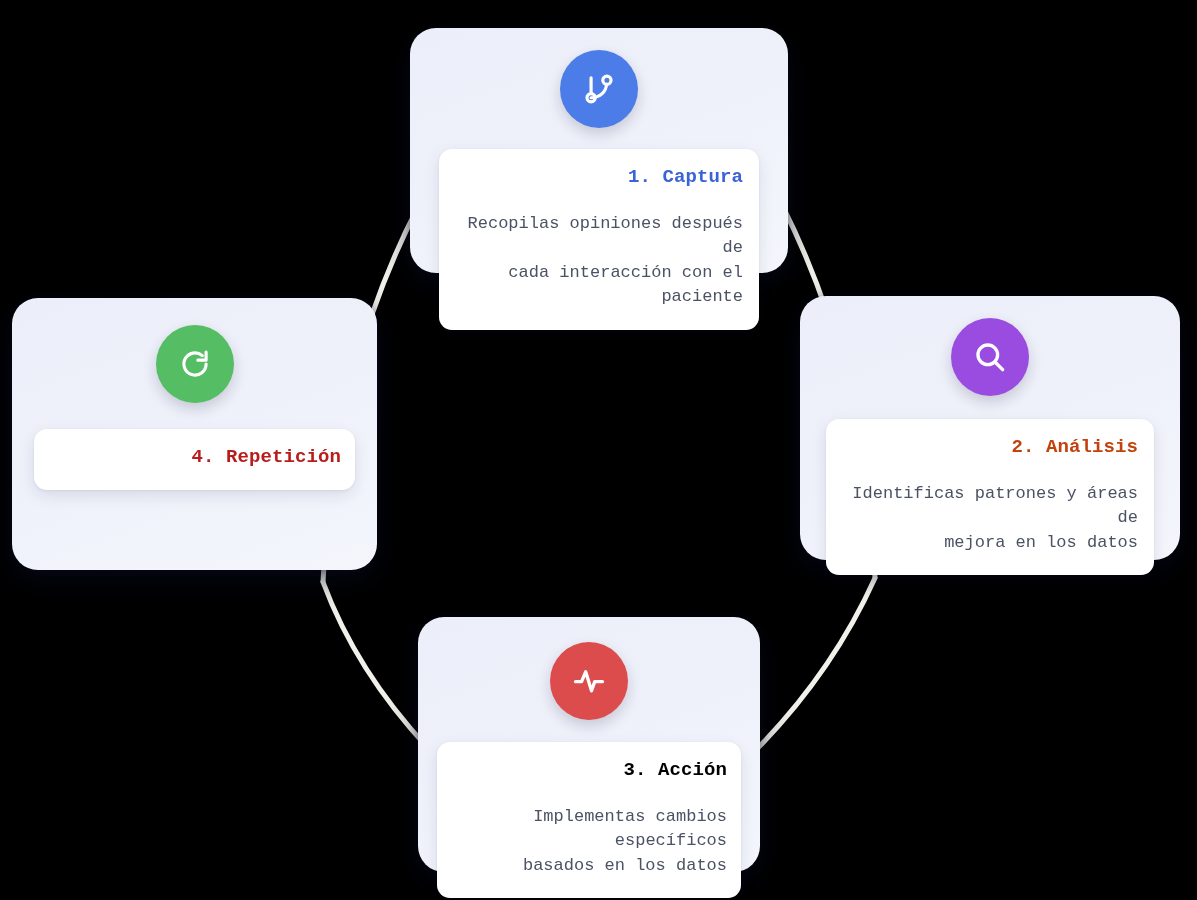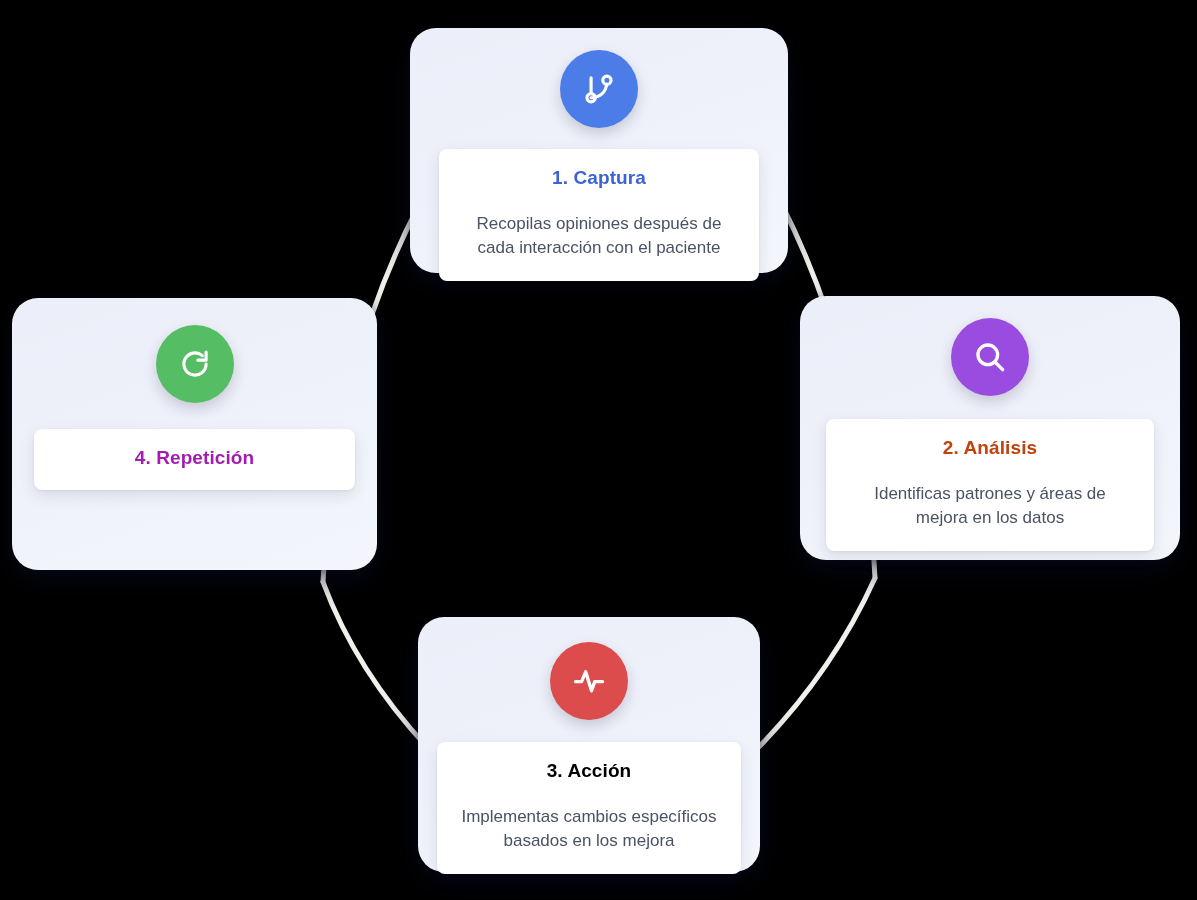--- a/index.html
+++ b/index.html
@@ -57,25 +57,26 @@
     flex: 0 0 auto;
     box-shadow: 0 6px 14px rgba(20, 22, 48, 0.18);
   }
 
   .icon-badge svg {
     display: block;
   }
 
   .text-panel {
     background: #ffffff;
-    border-radius: 8px;
+    border-radius: 13px;
     box-shadow: 0 6px 16px rgba(24, 28, 60, 0.10),
                 0 1px 3px rgba(24, 28, 60, 0.07);
-    text-align: center;
+    text-align: right;
     width: 100%;
+    font-family: Liberation Mono, monospace;
   }
 
   .card-title {
     font-size: 19px;
     font-weight: bold;
     line-height: 1.25;
     letter-spacing: 0.1px;
   }
 
   .card-desc {
@@ -159,30 +160,30 @@
   <div class="cycle-card" id="card-accion">
     <div class="icon-badge" style="background:#dc4c4c;">
       <svg width="38" height="38" viewBox="0 0 24 24" fill="none" stroke="#ffffff" stroke-width="2.1" stroke-linecap="round" stroke-linejoin="round">
         <path d="M3.5 12.4 H7.3 L9.9 6.2 L13.6 18.2 L15.6 12.4 H20.5"></path>
       </svg>
     </div>
     <div class="text-panel">
       <div class="card-title" style="color:#000000;">3. Acción</div>
       <div class="card-desc">
         <span>Implementas cambios específicos</span><br>
-        <span>basados en los mejora</span>
+        <span>basados en los datos</span>
       </div>
     </div>
   </div>
 
   <div class="cycle-card" id="card-repeticion">
     <div class="icon-badge" style="background:#55bd63;">
       <svg width="38" height="38" viewBox="0 0 24 24" fill="none" stroke="#ffffff" stroke-width="2" stroke-linecap="round" stroke-linejoin="round">
         <path d="M19 12 A7 7 0 1 1 16.6 6.7"></path>
         <path d="M19 4.4 V9.6 H13.8"></path>
       </svg>
     </div>
     <div class="text-panel">
-      <div class="card-title" style="color:#a21caf;">4. Repetición</div>
+      <div class="card-title" style="color:#b91c1c;">4. Repetición</div>
     </div>
   </div>
 
 </div>
 
 </body></html>

